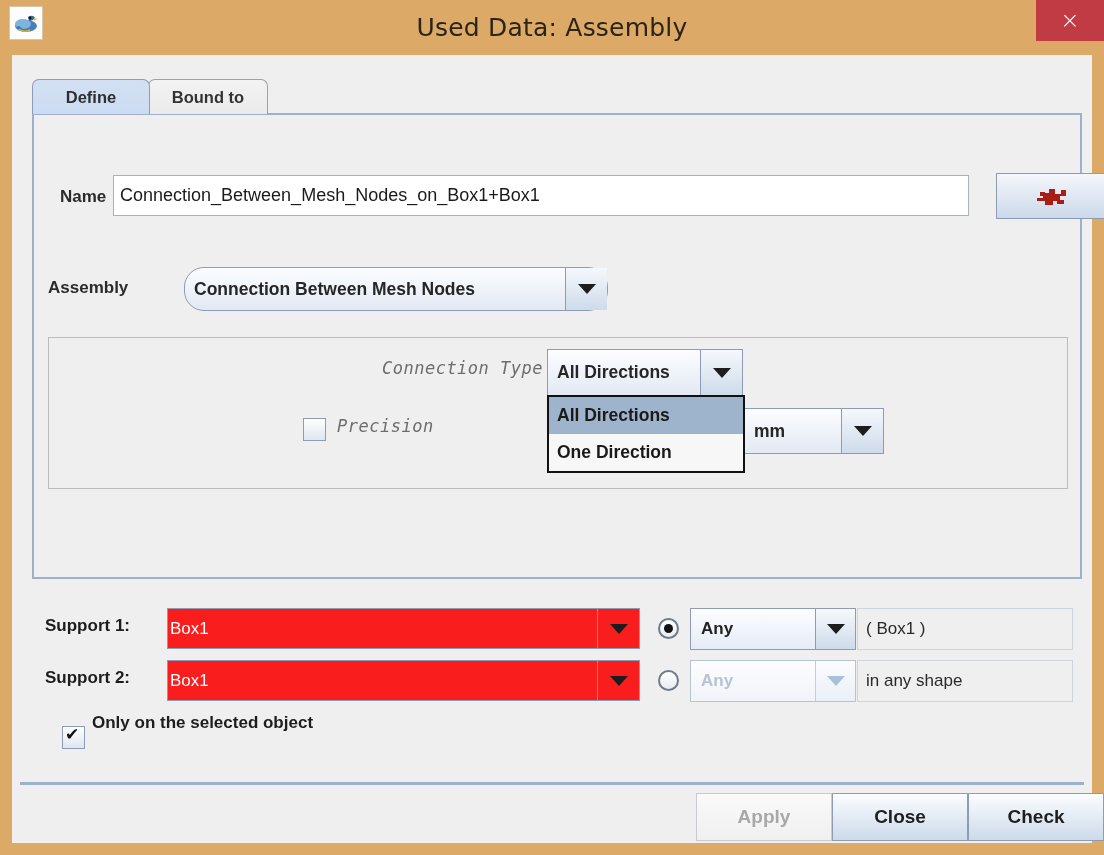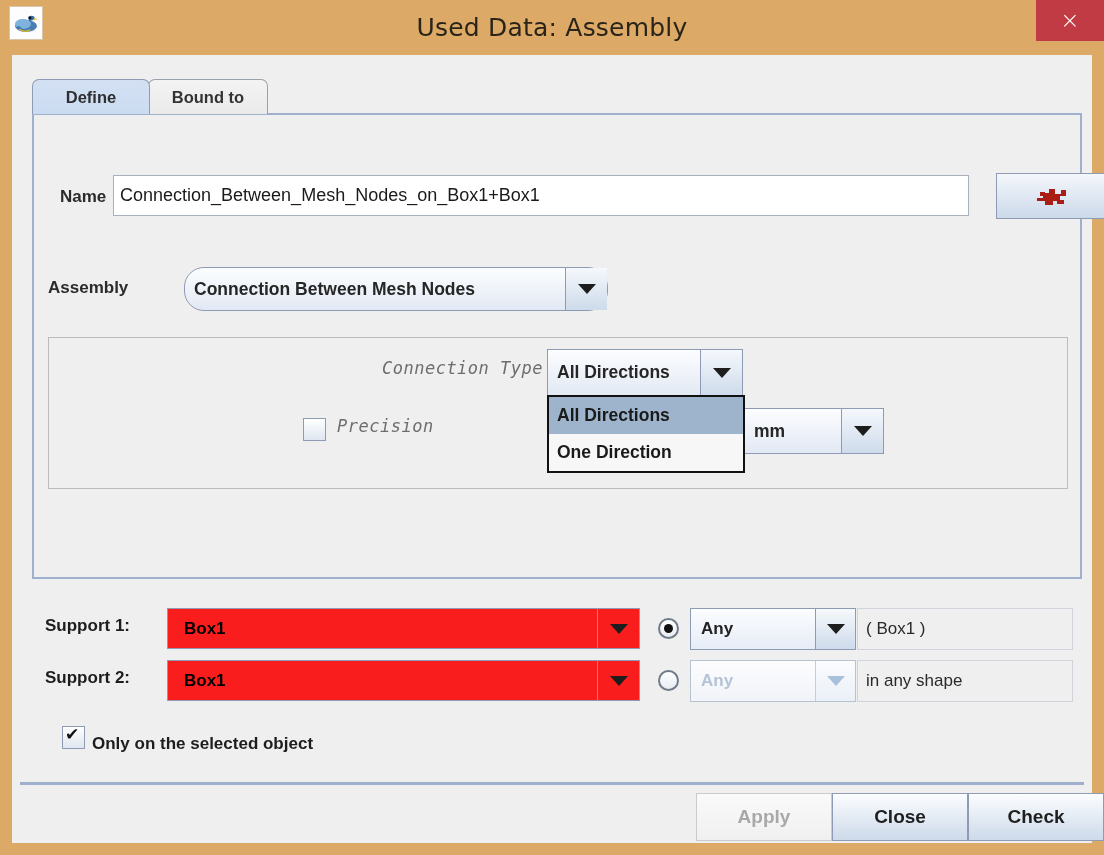--- a/index.html
+++ b/index.html
@@ -316,23 +316,23 @@
   .sup-combo {
     position: absolute;
     left: 155px;
     width: 473px; height: 41px;
     background: #f91d1d;
     border: 1px solid #8e9bb5;
     box-sizing: border-box;
   }
   .sup-combo .val {
     position: absolute;
-    left: 16px; top: 0; height: 100%;
+    left: 2px; top: 0; height: 100%;
     display: flex; align-items: center;
-    font-size: 17px; font-weight: bold; color: #000000;
+    font-size: 17px; font-weight: normal; color: #ffffff;
   }
   .sup-combo .arrowbox {
     position: absolute;
     right: 0; top: 0;
     width: 42px; height: 100%;
     background: #f91d1d;
     border-left: 1px solid #8e9bb5;
     box-sizing: border-box;
     display: flex; align-items: center; justify-content: center;
     cursor: pointer;
@@ -396,21 +396,21 @@
     border: 1px solid #cfd4da;
     box-sizing: border-box;
     display: flex; align-items: center;
     padding-left: 8px;
     font-size: 17px;
     color: #2a2a2a;
   }
   #chk-onlyselected { left: 50px; top: 123px; }
   .lbl-onlyselected {
     position: absolute;
-    left: 80px; top: 131px;
+    left: 80px; top: 110px;
     font-size: 17px; font-weight: bold; color: #1d1d1d;
   }
   .chk.checked::after {
     content: "\2714";
     position: absolute;
     left: 2px; top: -4px;
     font-size: 17px;
     color: #111;
     font-family: "DejaVu Sans", sans-serif;
     line-height: 1.4;

